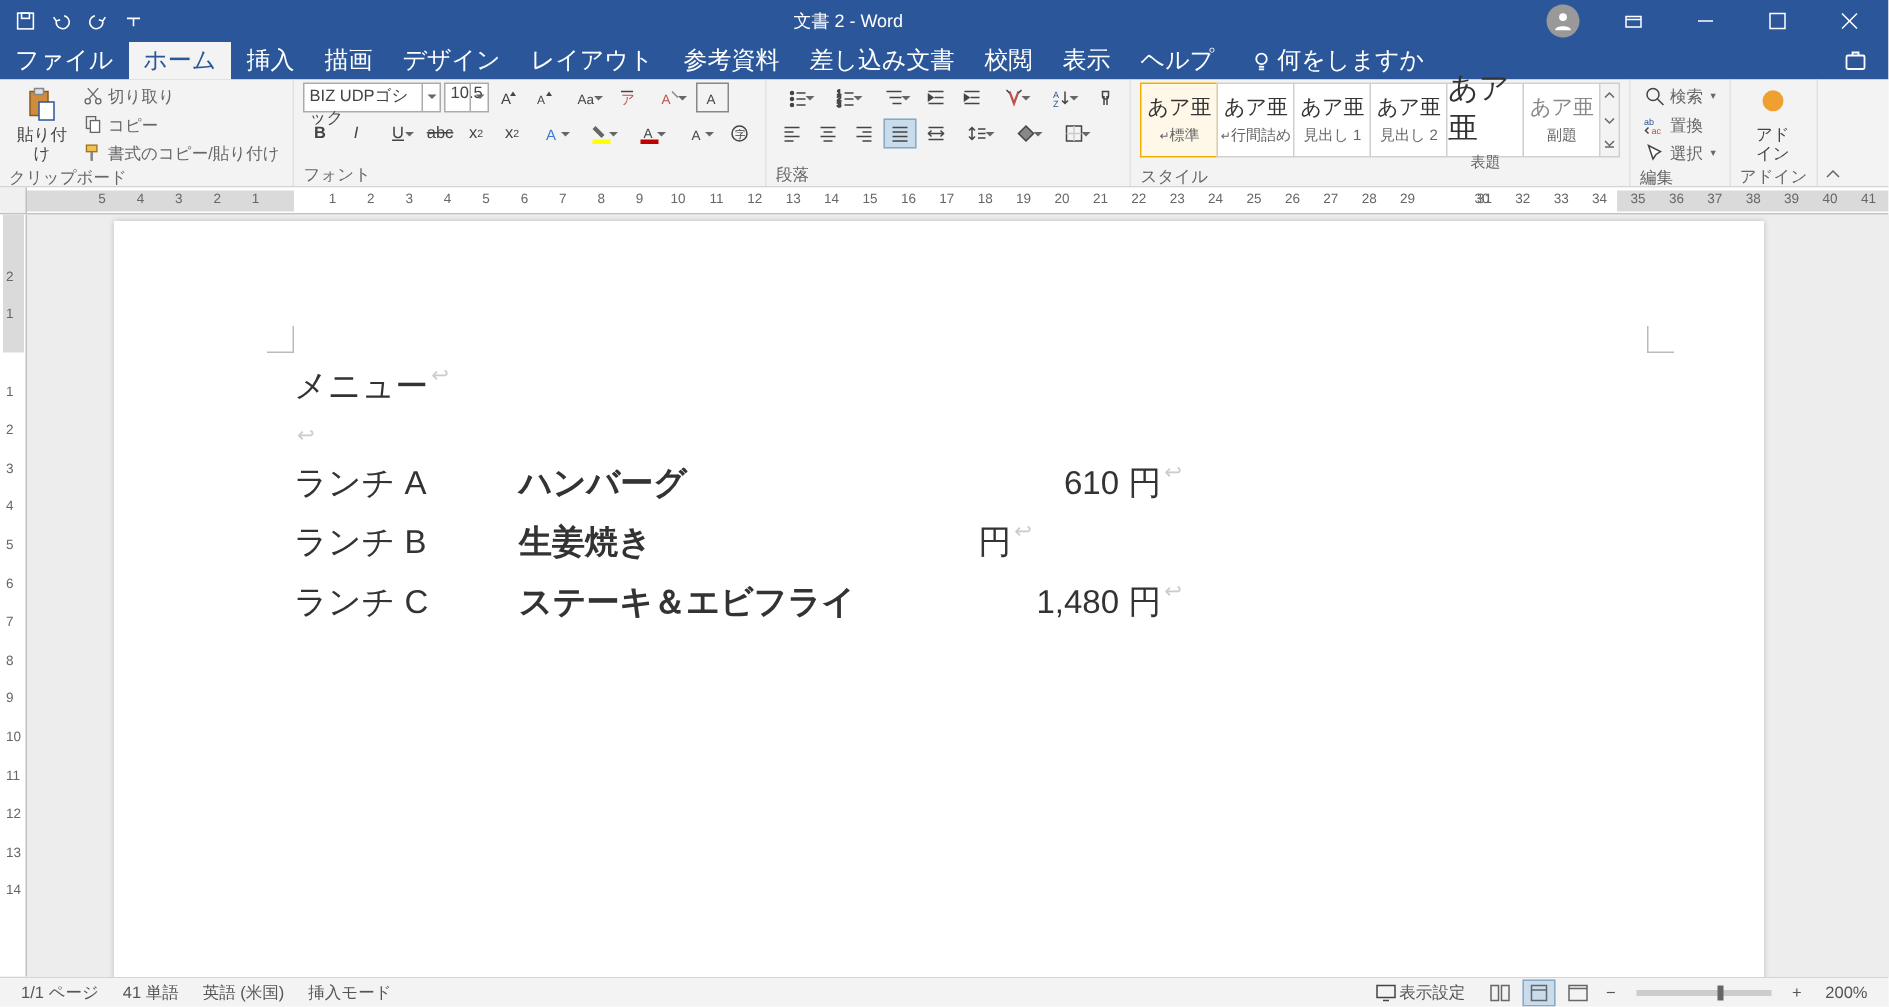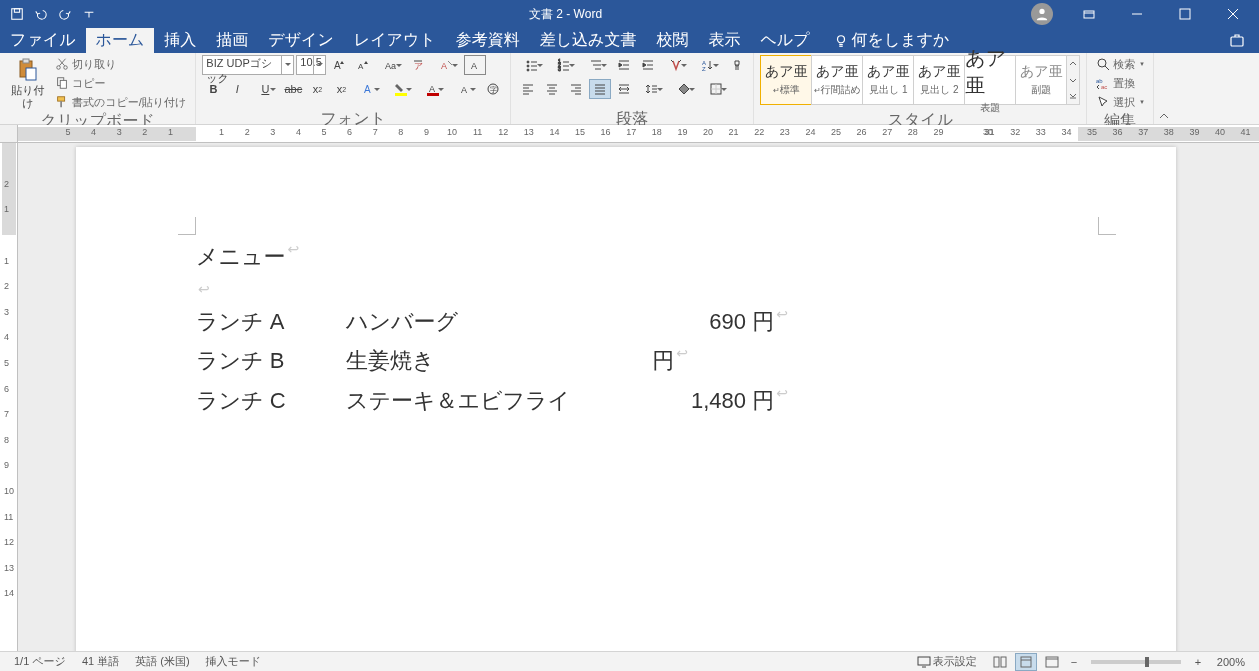--- a/index.html
+++ b/index.html
@@ -23,21 +23,21 @@
 .rtab.active { background: #f3f3f3; color: #2b579a; }
 .tell-me { display: flex; align-items: center; padding-left: 14px; color: #fff; }
 .tell-me svg { width: 14px; height: 14px; margin-right: 4px; fill: none; stroke: #fff; stroke-width: 1.4; }
 .share-icon { margin-left: auto; padding: 0 14px; display: flex; align-items: center; }
 .share-icon svg { width: 16px; height: 16px; stroke: #fff; fill: none; stroke-width: 1.2; }
 
 
 .ribbon { height: 72px; background: #f3f3f3; border-bottom: 1px solid #d4d4d4; display: flex; font-size: 11px; color: #444; }
 .rgroup { border-right: 1px solid #e1e1e1; display: flex; flex-direction: column; position: relative; padding: 2px 6px 0; }
 .rgroup-body { flex: 1; display: flex; align-items: flex-start; gap: 2px; }
-.rgroup-label { height: 15px; text-align: center; font-size: 16px; color: #666; position: relative; }
+.rgroup-label { height: 15px; font-size: 11px; color: #666; position: relative; }
 
 .big-btn { display: flex; flex-direction: column; align-items: center; justify-content: center; width: 44px; height: 55px; cursor: pointer; }
 .big-btn .ico { width: 28px; height: 28px; display: flex; align-items: center; justify-content: center; }
 .big-btn .lbl { font-size: 11px; line-height: 1.1; text-align: center; }
 
 .mini-col { display: flex; flex-direction: column; gap: 1px; }
 .mini-btn { height: 18px; display: flex; align-items: center; gap: 3px; padding: 0 3px; cursor: pointer; font-size: 11px; color: #666; }
 .mini-btn svg { width: 14px; height: 14px; }
 
 .font-row1 { display: flex; gap: 2px; align-items: center; }
@@ -73,21 +73,21 @@
 
 .ruler-v { width: 18px; background: #fff; border-right: 1px solid #c0c0c0; position: relative; font-size: 9px; color: #666; }
 .ruler-v .grey { position: absolute; left: 2px; width: 14px; background: #dadada; }
 .ruler-v .nm { position: absolute; left: 4px; transform: translateY(-50%); }
 
 .workspace { height: 508px; display: flex; background: #f0f0f0; }
 .doc-scroll { flex: 1; background: #ededed; overflow: auto; position: relative; }
 .page { width: 1100px; min-height: 800px; background: #fff; margin: 4px 0 0 58px; box-shadow: 0 0 4px rgba(0,0,0,.2); position: relative; padding: 90px 120px 40px 120px; font-size: 22px; font-family: "BIZ UDPGothic","Yu Gothic", sans-serif; color: #333; }
 .page .line { display: flex; white-space: pre; line-height: 1.8; }
 .page .c1 { width: 150px; }
-.page .c2 { width: 300px; }
+.page .c2 { width: 300px; font-weight: bold; }
 .page .c3 { width: 100px; text-align: right; }
 .ret { color: #ccc; font-size: 14px; margin-left: 2px; }
 .corner { position: absolute; width: 18px; height: 18px; border: 1px solid #bbb; }
 .corner.tl { top: 70px; left: 102px; border-right: none; border-bottom: none; transform: rotate(180deg);}
 .corner.tr { top: 70px; right: 60px; border-left: none; border-bottom: none; transform: rotate(180deg);}
 
 
 .statusbar { height: 20px; background: #f3f3f3; border-top: 1px solid #d4d4d4; display: flex; align-items: center; font-size: 11px; color: #555; padding: 0 6px; }
 .statusbar .seg { padding: 0 8px; cursor: pointer; }
 .statusbar .right { margin-left: auto; display: flex; align-items: center; gap: 4px; }
@@ -521,20 +521,34 @@
               <path d="M3 2l3 9 2-3 3-2z" fill="#fff" stroke="#444"></path>
             </svg>
             <span>選択</span>
             <span style="font-size:7px;margin-left:2px;">▾</span>
           </div>
       </div>
     </div>
     <div class="rgroup-label">編集</div>
   </div>
 
+  <div class="rgroup">
+    <div class="rgroup-body">
+      <div class="big-btn">
+        <div class="ico">
+            <svg viewBox="0 0 20 20">
+              <circle cx="10" cy="8" r="5" fill="#f0a030"></circle>
+            </svg>
+          </div>
+        <div class="lbl" style="white-space:pre-line;">アド
+イン</div>
+      </div>
+    </div>
+    <div class="rgroup-label">アドイン</div>
+  </div>
 
   <div class="collapse">
       <svg viewBox="0 0 12 12">
         <path d="M2 8l4-4 4 4"></path>
       </svg>
     </div>
 </div>
 
 <div style="display:flex;">
   <div style="width:18px;height:18px;border-right:1px solid #c0c0c0;border-bottom:1px solid #c0c0c0;background:#f0f0f0;"></div>
@@ -610,21 +624,21 @@
       <span class="nm" style="top: 399.2px;">12</span>
       <span class="nm" style="top: 424.8px;">13</span>
       <span class="nm" style="top: 450.4px;">14</span>
     </div>
   <div class="doc-scroll">
     <div class="page">
       <div class="corner tl"></div>
       <div class="corner tr"></div>
       <div class="line"><span>メニュー</span><span class="ret">↩</span></div>
       <div class="line"><span class="ret">↩</span></div>
-      <div class="line"><span class="c1">ランチ A</span><span class="c2">ハンバーグ</span><span class="c3">690</span><span>&nbsp;</span><span>円</span><span class="ret">↩</span></div>
+      <div class="line"><span class="c1">ランチ A</span><span class="c2">ハンバーグ</span><span class="c3">610</span><span>&nbsp;</span><span>円</span><span class="ret">↩</span></div>
       <div class="line"><span class="c1">ランチ B</span><span class="c2">生姜焼き</span><span>&nbsp;</span><span>円</span><span class="ret">↩</span></div>
       <div class="line"><span class="c1">ランチ C</span><span class="c2">ステーキ＆エビフライ</span><span class="c3">1,480</span><span>&nbsp;</span><span>円</span><span class="ret">↩</span></div>
     </div>
   </div>
 </div>
 
 <div class="statusbar">
   <div class="seg">1/1 ページ</div>
   <div class="seg">41 単語</div>
   <div class="seg">英語 (米国)</div>

